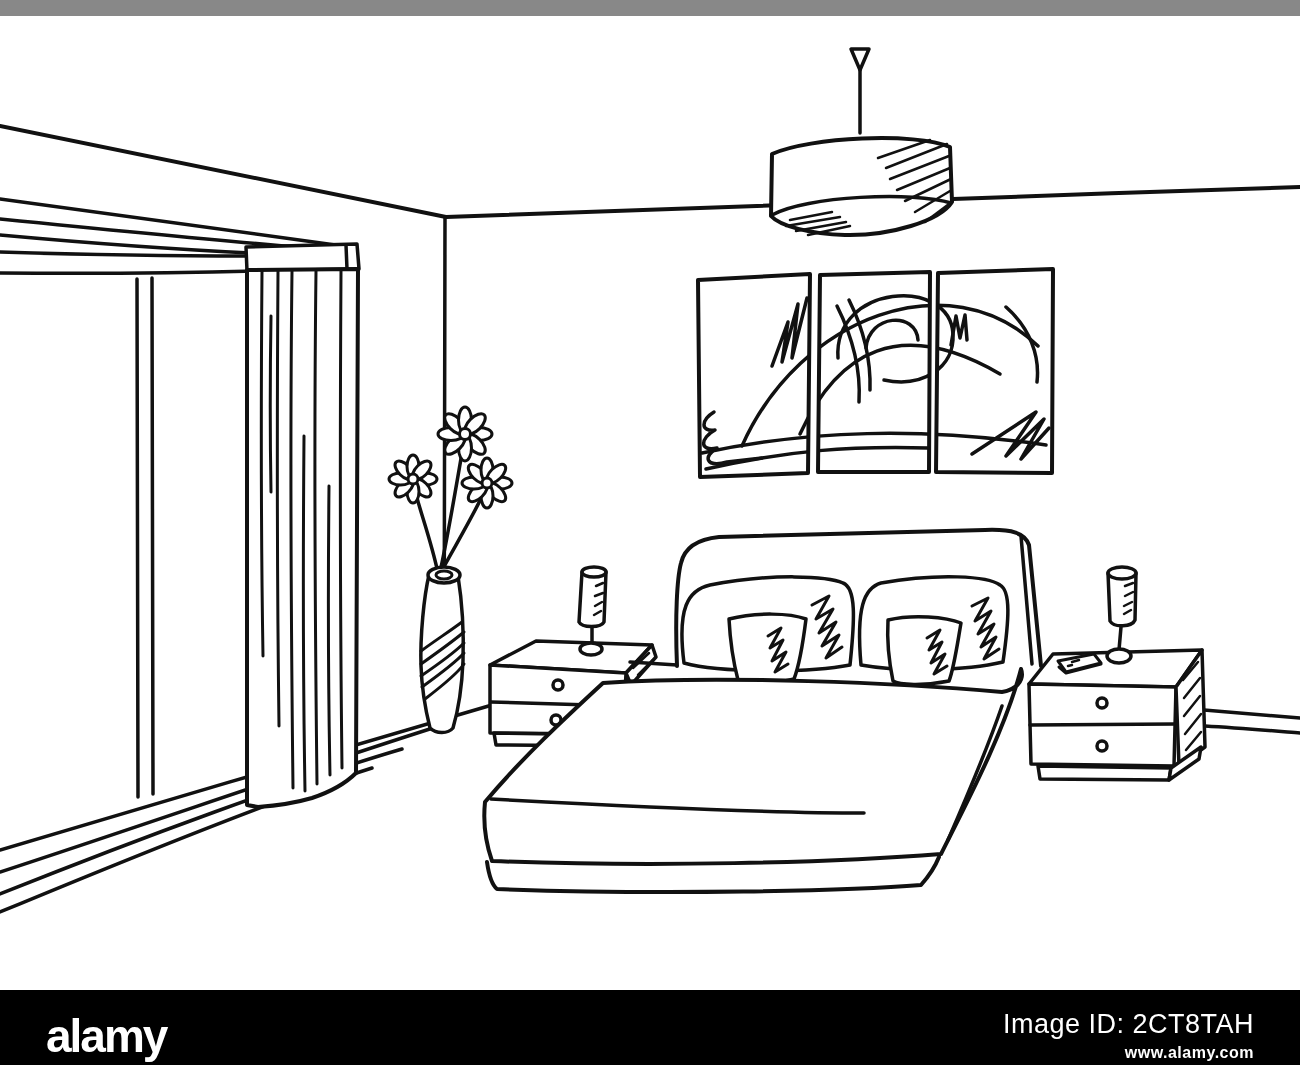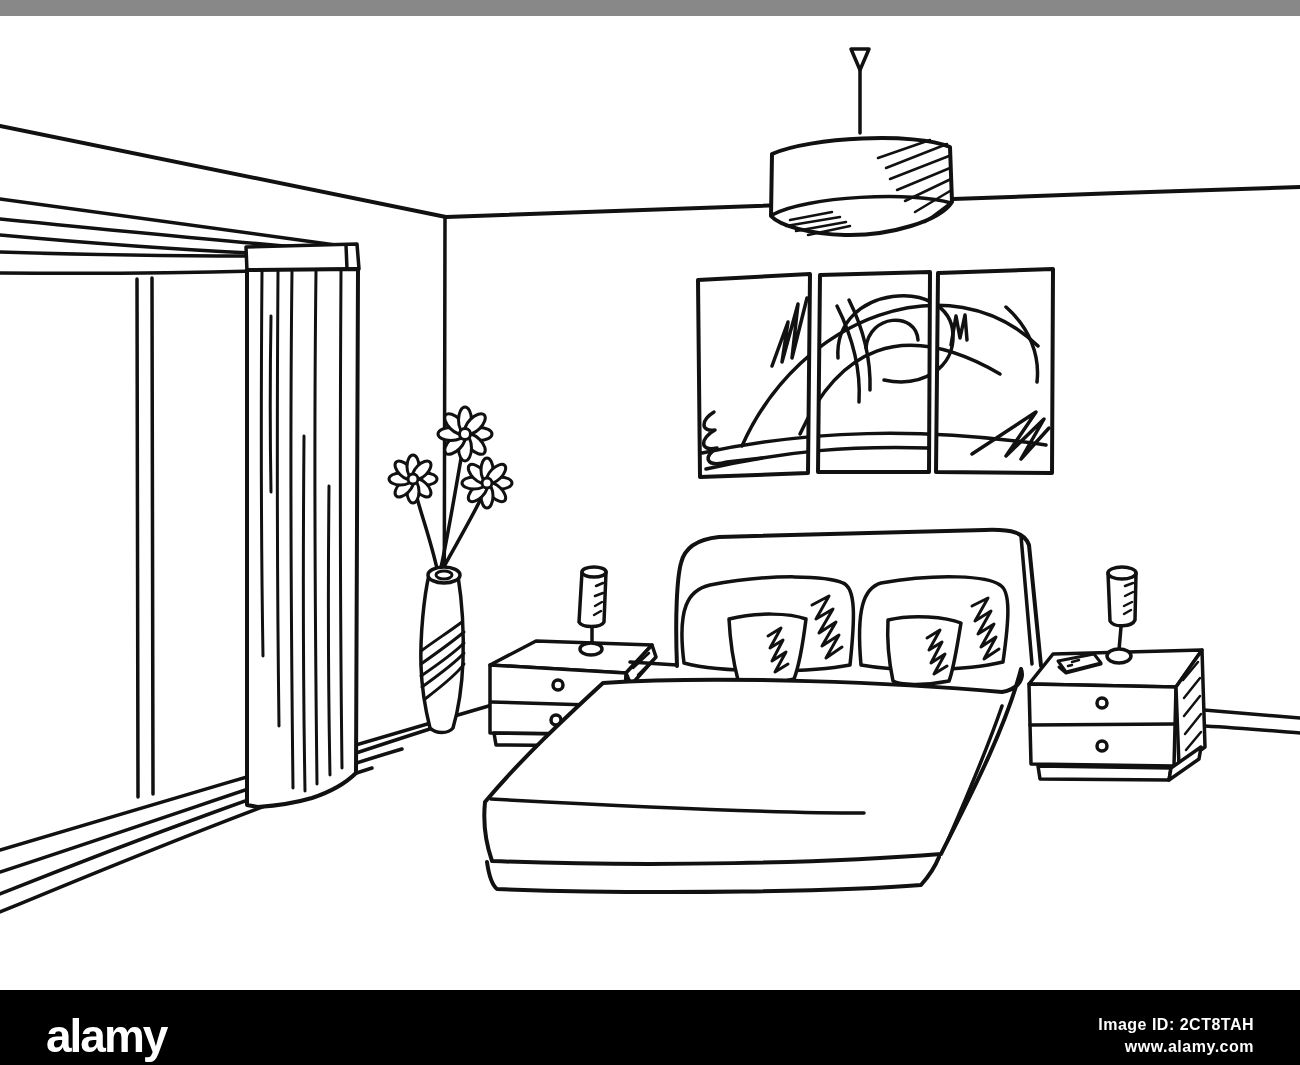--- a/index.html
+++ b/index.html
@@ -14,21 +14,21 @@
   .footer{
     position:absolute;left:0;bottom:0;width:1300px;height:91px;
     background:#000000;display:flex;align-items:center;justify-content:space-between;
     box-sizing:border-box;padding:0 46px;
   }
   .logo{
     color:#ffffff;font-size:46px;font-weight:700;letter-spacing:-2px;
     font-family:"Liberation Sans", sans-serif;line-height:1;
   }
   .footer-right{text-align:right;color:#ffffff;}
-  .image-id{font-size:16px;font-weight:700;letter-spacing:0.5px;margin-bottom:4px;}
+  .image-id{font-size:27px;font-weight:400;letter-spacing:0.5px;margin-bottom:4px;}
   .website{font-size:16px;font-weight:700;letter-spacing:0.5px;}
 </style>
 </head>
 <body>
 
 <div class="page">
 
   <svg class="sketch" viewBox="0 0 1300 974" xmlns="http://www.w3.org/2000/svg" fill="none" stroke="#111111" stroke-width="4" stroke-linecap="round" stroke-linejoin="round">
 
     <defs>

